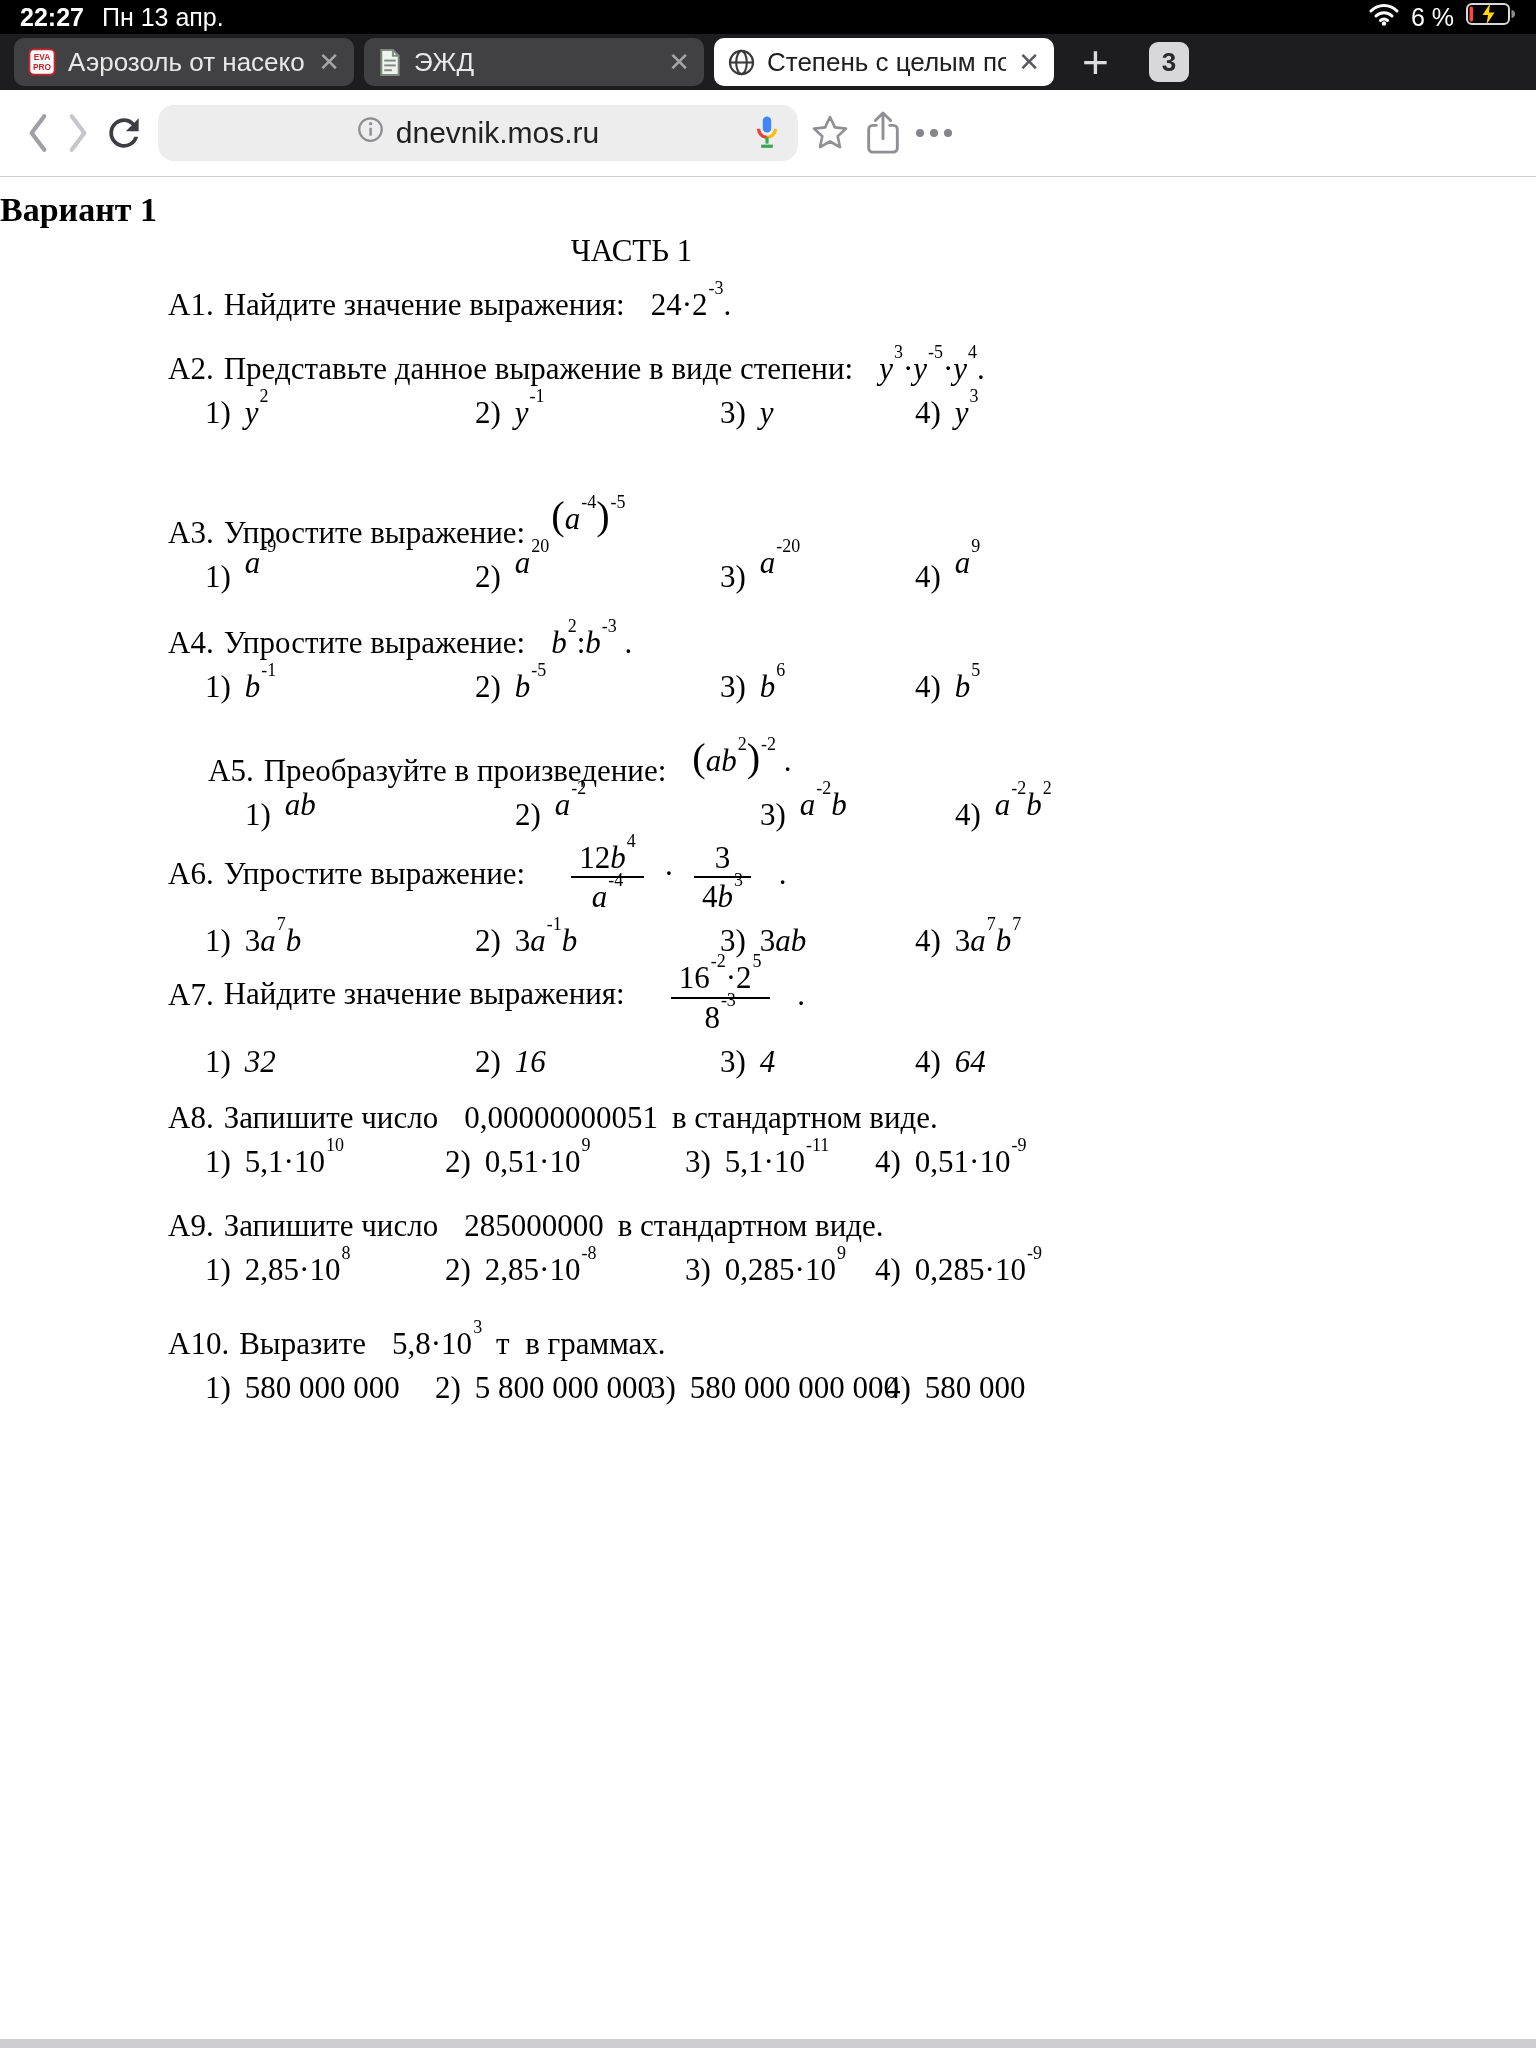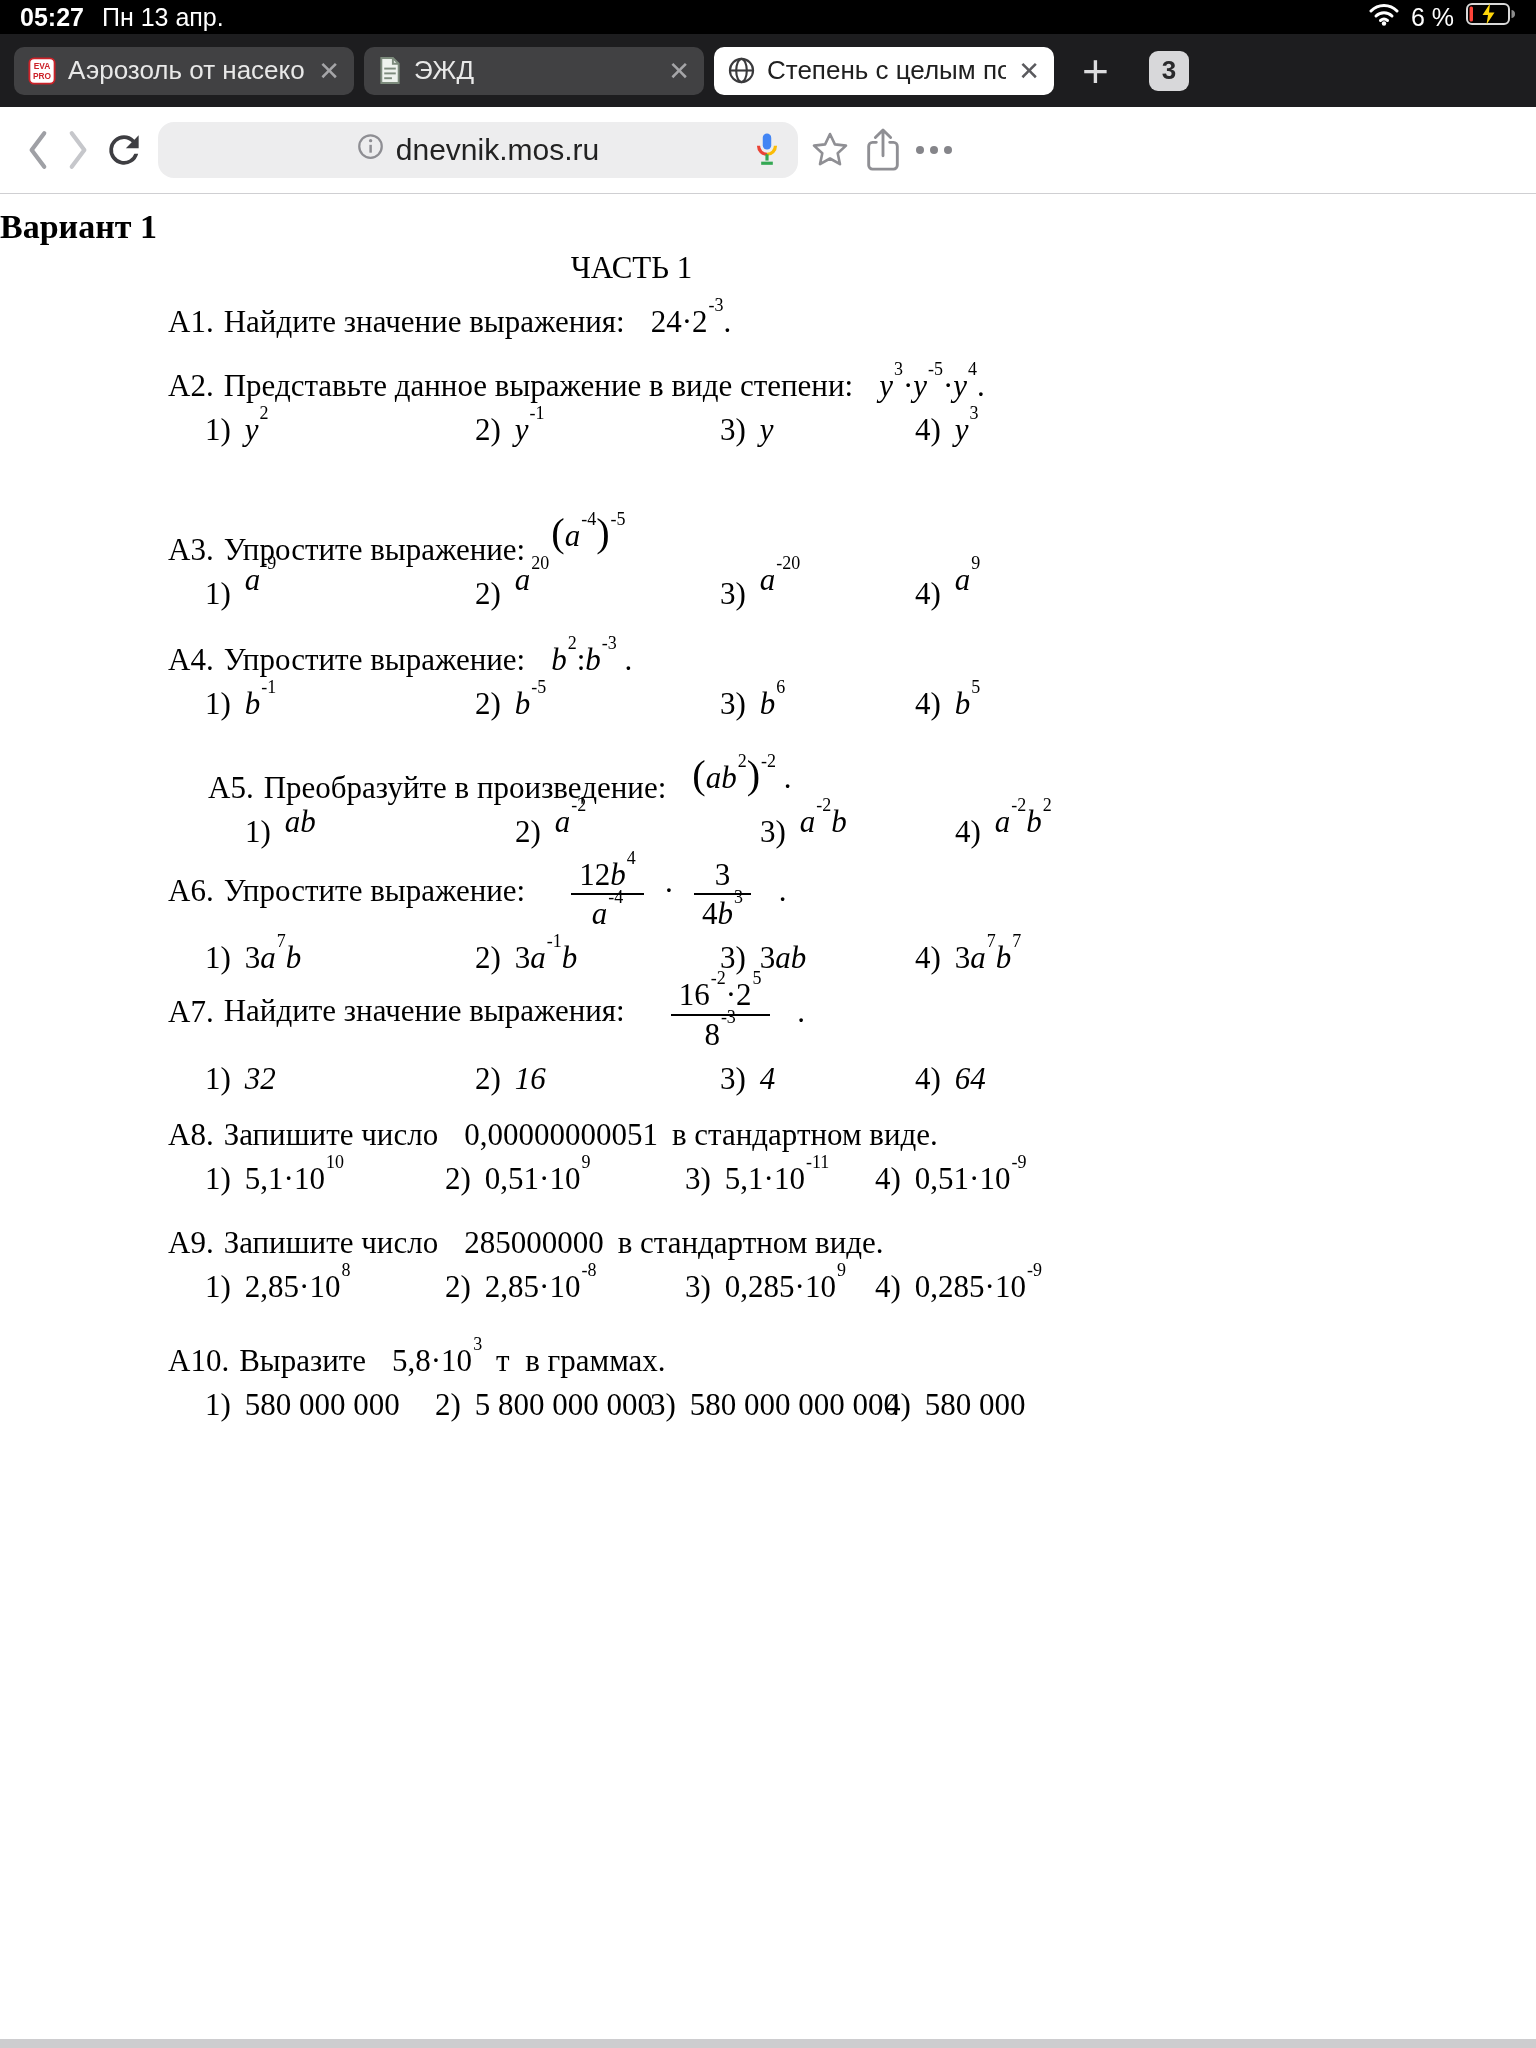--- a/index.html
+++ b/index.html
@@ -8,21 +8,21 @@
 
   
   .status-bar{height:34px;background:#000;color:#fff;display:flex;align-items:center;
               justify-content:space-between;padding:0 20px;font-size:25px;}
   .status-left{display:flex;gap:18px;align-items:center;}
   .status-time{font-weight:600;}
   .status-right{display:flex;gap:12px;align-items:center;}
   .battery-pct{font-size:25px;}
 
   
-  .tab-bar{height:73px;background:#1d1d1f;display:flex;align-items:center;padding:0 14px;gap:10px;}
+  .tab-bar{height:56px;background:#1d1d1f;display:flex;align-items:center;padding:0 14px;gap:10px;}
   .tab{width:312px;height:48px;border-radius:10px;background:#414143;color:#e8e8e8;
        display:flex;align-items:center;gap:12px;padding:0 14px;font-size:26px;flex:0 0 auto;}
   .tab.active{background:#fff;color:#202020;}
   .tab-title{flex:1;white-space:nowrap;overflow:hidden;}
   .tab-close{color:#a5a5a8;font-size:26px;line-height:1;cursor:pointer;}
   .tab.active .tab-close{color:#5a5a5e;}
   .favicon{display:flex;align-items:center;}
   .new-tab{background:none;border:none;color:#dcdcde;font-size:46px;font-weight:300;
            line-height:1;padding:0 10px;margin-left:8px;cursor:pointer;}
   .tab-counter{margin-left:20px;width:40px;height:40px;border-radius:9px;background:#d8d8da;
@@ -80,21 +80,21 @@
 
   .bottom-strip{position:absolute;bottom:0;left:0;width:100%;height:9px;background:#cdcdcf;}
 </style>
 </head>
 <body>
 
 <div class="screen">
 
   <div class="status-bar">
     <div class="status-left">
-      <span class="status-time">05:27</span>
+      <span class="status-time">22:27</span>
       <span class="status-date">Пн 13 апр.</span>
     </div>
     <div class="status-right">
       <span>
         <svg width="30" height="23" viewBox="0 0 30 23">
           <path d="M2 8 A 18 18 0 0 1 28 8" stroke="#fff" stroke-width="3" fill="none" stroke-linecap="round"></path>
           <path d="M7 13 A 11.5 11.5 0 0 1 23 13" stroke="#fff" stroke-width="3" fill="none" stroke-linecap="round"></path>
           <path d="M11.5 17.5 A 5.5 5.5 0 0 1 18.5 17.5" stroke="#fff" stroke-width="3" fill="none" stroke-linecap="round"></path>
           <circle cx="15" cy="20.5" r="2.2" fill="#fff"></circle>
         </svg>

